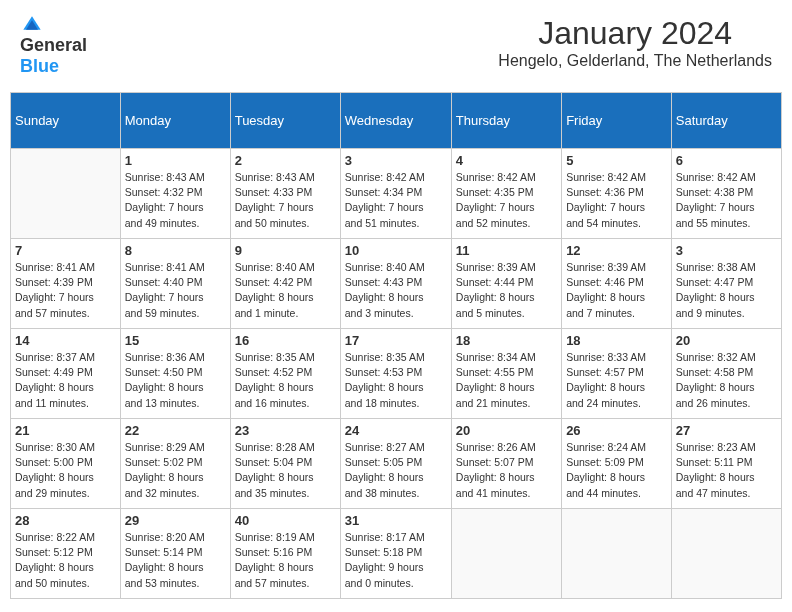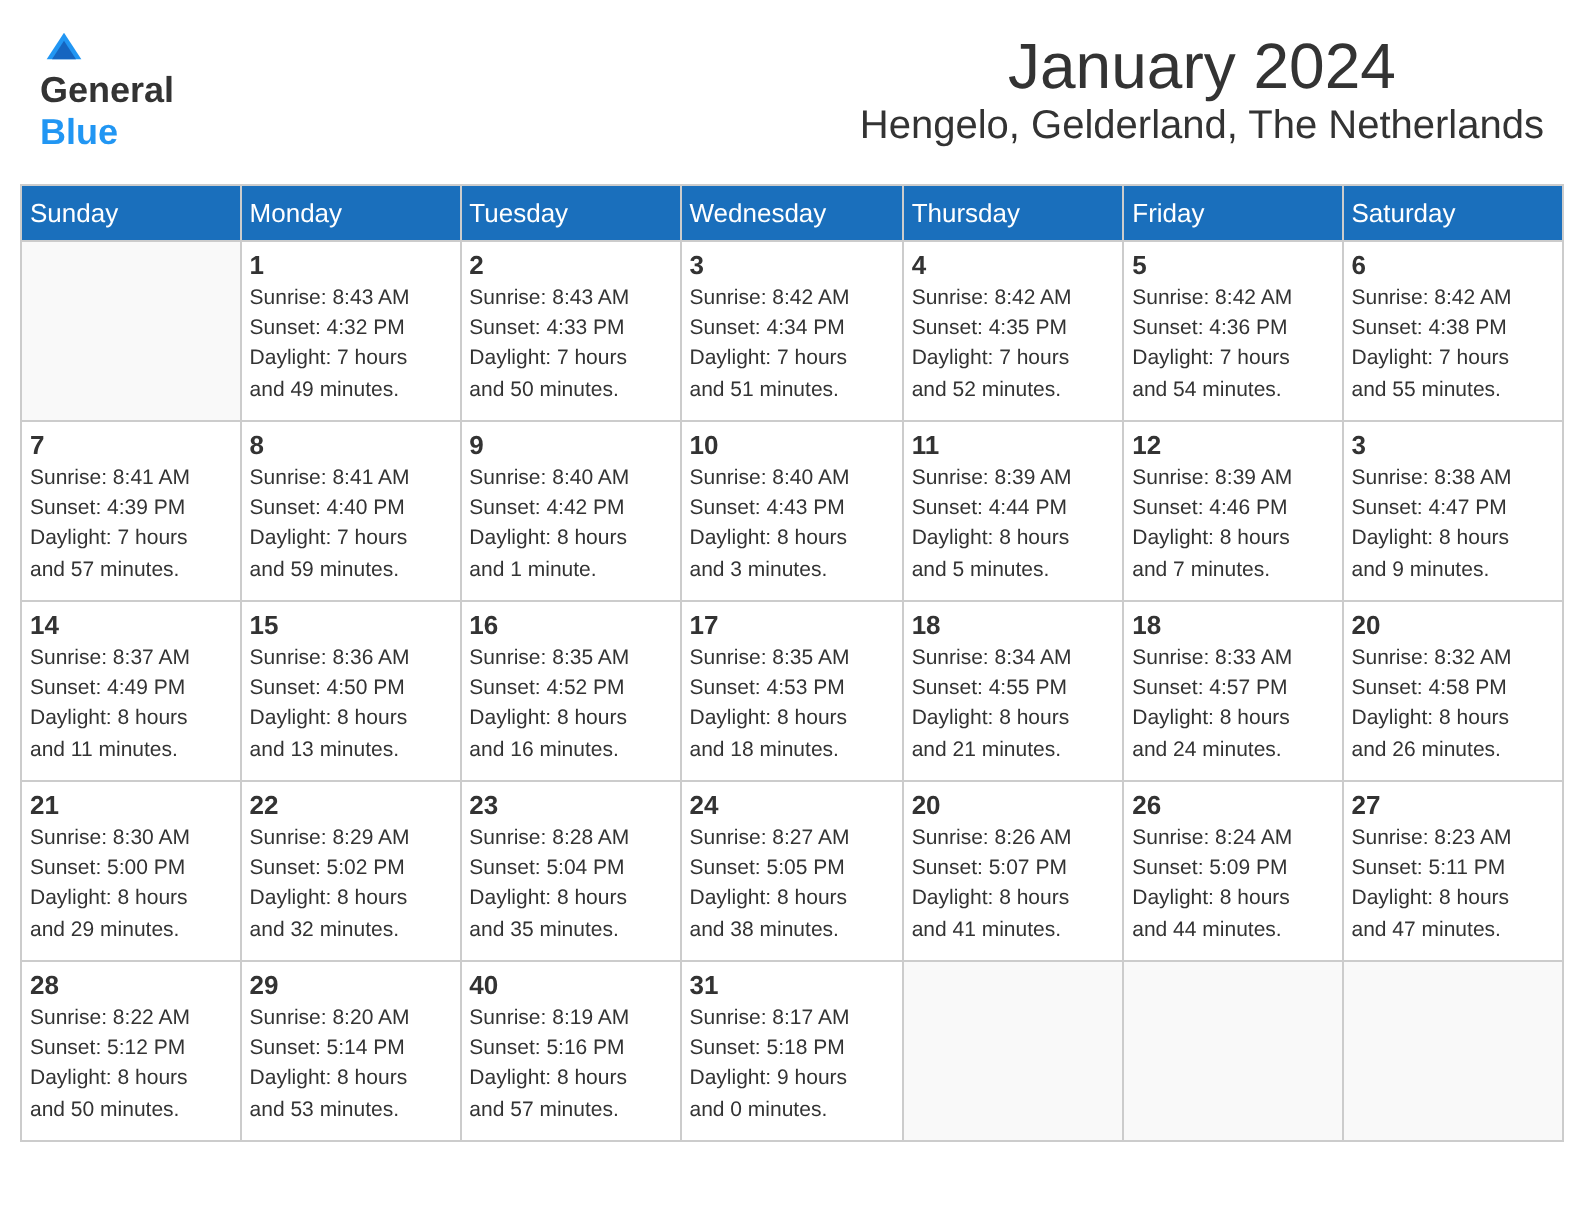--- a/index.html
+++ b/index.html
@@ -40,32 +40,32 @@
     .title-section {
       text-align: right;
     }
     .month-year {
       font-size: 32px;
       font-weight: normal;
       color: #333;
       text-align: center;
     }
     .location {
-      font-size: 20px;
+      font-size: 16px;
       color: #333;
     }
     .calendar {
       width: 100%;
       border-collapse: collapse;
       font-size: 11px;
     }
     .calendar th {
       background-color: #1a6fbc;
       color: white;
-      padding: 6px 4px;
+      padding: 20px 4px;
       text-align: left;
       font-size: 13px;
       font-weight: normal;
       border: 1px solid #ccc;
       margin-left: 32px;
     }
     .calendar td {
       border: 1px solid #ccc;
       vertical-align: top;
       padding: 4px;

